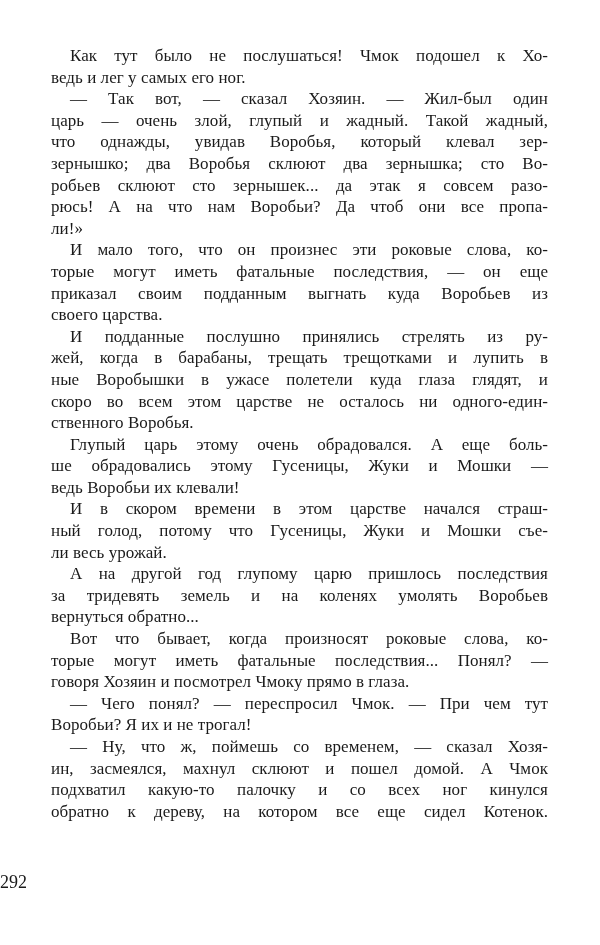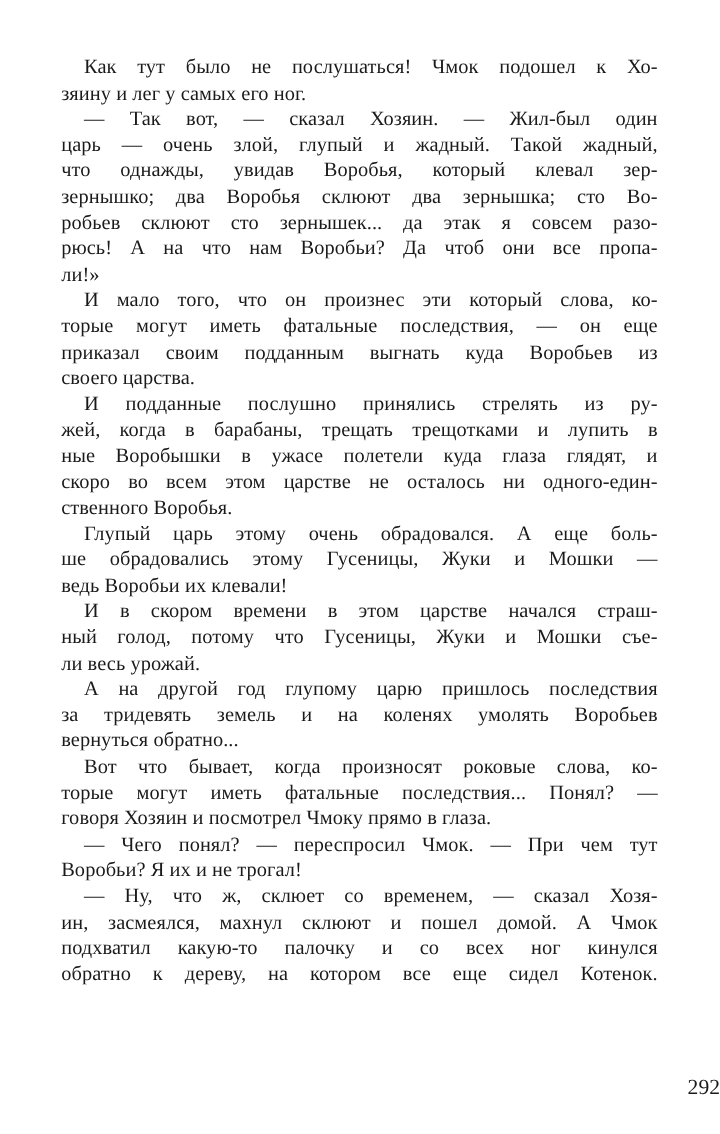--- a/index.html
+++ b/index.html
@@ -36,48 +36,47 @@
     }
     .line.last {
       text-align: left;
       text-align-last: left;
     }
     .page-number {
       position: absolute;
       left: 0;
       width: 600px;
       top: 871px;
-      text-align: right;
+      text-align: left;
       font-size: 18px;
       line-height: 22px;
-      margin-top: 24px;
     }
   </style>
 </head>
 <body>
 
 <div class="page">
 
   <div>
     <span class="line indent">Как тут было не послушаться! Чмок подошел к Хо-</span>
-    <span class="line last">зяину и лег у самых его ног.</span>
+    <span class="line last">ведь и лег у самых его ног.</span>
   </div>
 
   <div>
     <span class="line indent">— Так вот, — сказал Хозяин. — Жил-был один</span>
     <span class="line">царь — очень злой, глупый и жадный. Такой жадный,</span>
     <span class="line">что однажды, увидав Воробья, который клевал зер-</span>
     <span class="line">зернышко; два Воробья склюют два зернышка; сто Во-</span>
     <span class="line">робьев склюют сто зернышек... да этак я совсем разо-</span>
     <span class="line">рюсь! А на что нам Воробьи? Да чтоб они все пропа-</span>
     <span class="line last">ли!»</span>
   </div>
 
   <div>
-    <span class="line indent">И мало того, что он произнес эти который слова, ко-</span>
+    <span class="line indent">И мало того, что он произнес эти роковые слова, ко-</span>
     <span class="line">торые могут иметь фатальные последствия, — он еще</span>
     <span class="line">приказал своим подданным выгнать куда Воробьев из</span>
     <span class="line last">своего царства.</span>
   </div>
 
   <div>
     <span class="line indent">И подданные послушно принялись стрелять из ру-</span>
     <span class="line">жей, когда в барабаны, трещать трещотками и лупить в</span>
     <span class="line">ные Воробышки в ужасе полетели куда глаза глядят, и</span>
     <span class="line">скоро во всем этом царстве не осталось ни одного-един-</span>
@@ -107,20 +106,20 @@
     <span class="line">торые могут иметь фатальные последствия... Понял? —</span>
     <span class="line last">говоря Хозяин и посмотрел Чмоку прямо в глаза.</span>
   </div>
 
   <div>
     <span class="line indent">— Чего понял? — переспросил Чмок. — При чем тут</span>
     <span class="line last">Воробьи? Я их и не трогал!</span>
   </div>
 
   <div>
-    <span class="line indent">— Ну, что ж, склюет со временем, — сказал Хозя-</span>
+    <span class="line indent">— Ну, что ж, поймешь со временем, — сказал Хозя-</span>
     <span class="line">ин, засмеялся, махнул склюют и пошел домой. А Чмок</span>
     <span class="line">подхватил какую-то палочку и со всех ног кинулся</span>
     <span class="line">обратно к дереву, на котором все еще сидел Котенок.</span>
   </div>
 </div>
 
 <div class="page-number">292</div>
 
 </body></html>

